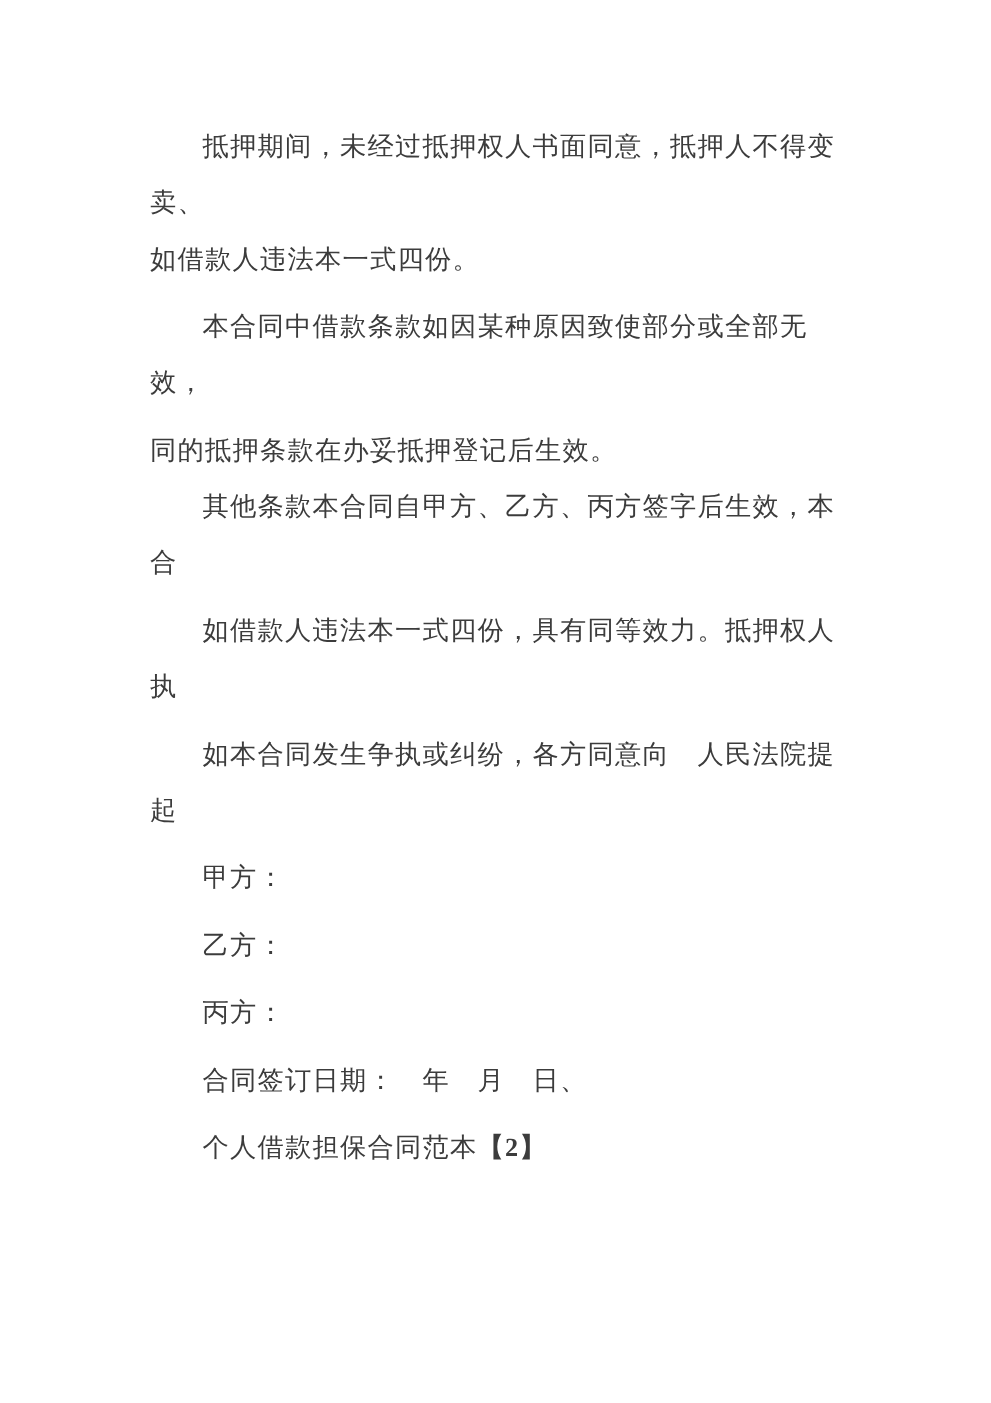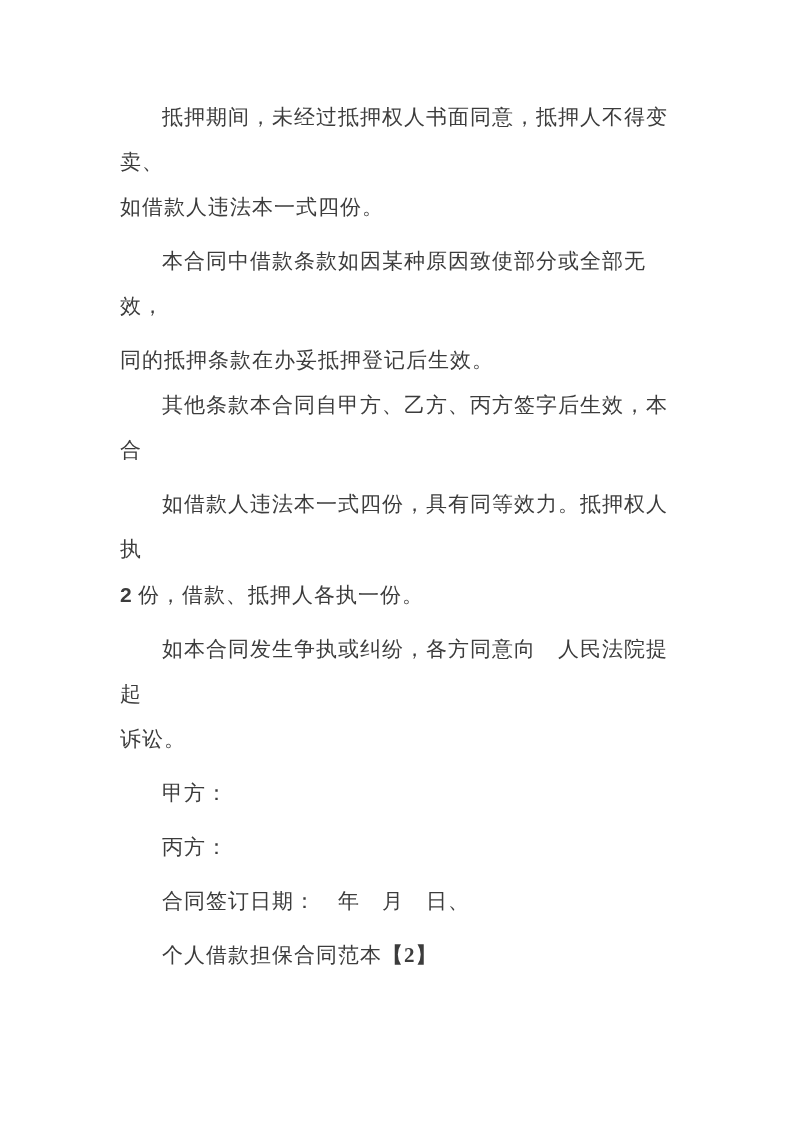--- a/index.html
+++ b/index.html
@@ -54,32 +54,33 @@
     <div class="line indent">本合同中借款条款如因某种原因致使部分或全部无效，</div>
   </div>
 
   <div class="para">
     <div class="line">同的抵押条款在办妥抵押登记后生效。</div>
     <div class="line indent">其他条款本合同自甲方、乙方、丙方签字后生效，本合</div>
   </div>
 
   <div class="para">
     <div class="line indent">如借款人违法本一式四份，具有同等效力。抵押权人执</div>
-    <div class="line"><span class="digit">2</span><span> 份，借款、抵押人各执一份。</span></div>
   </div>
 
   <div class="para">
     <div class="line indent">如本合同发生争执或纠纷，各方同意向　人民法院提起</div>
-    <div class="line">诉讼。</div>
   </div>
 
   <div class="para">
     <div class="line indent">甲方：</div>
   </div>
 
+  <div class="para">
+    <div class="line indent">乙方：</div>
+  </div>
 
   <div class="para">
     <div class="line indent">丙方：</div>
   </div>
 
   <div class="para">
     <div class="line indent">合同签订日期：　年　月　日、</div>
   </div>
 
   <div class="para">

